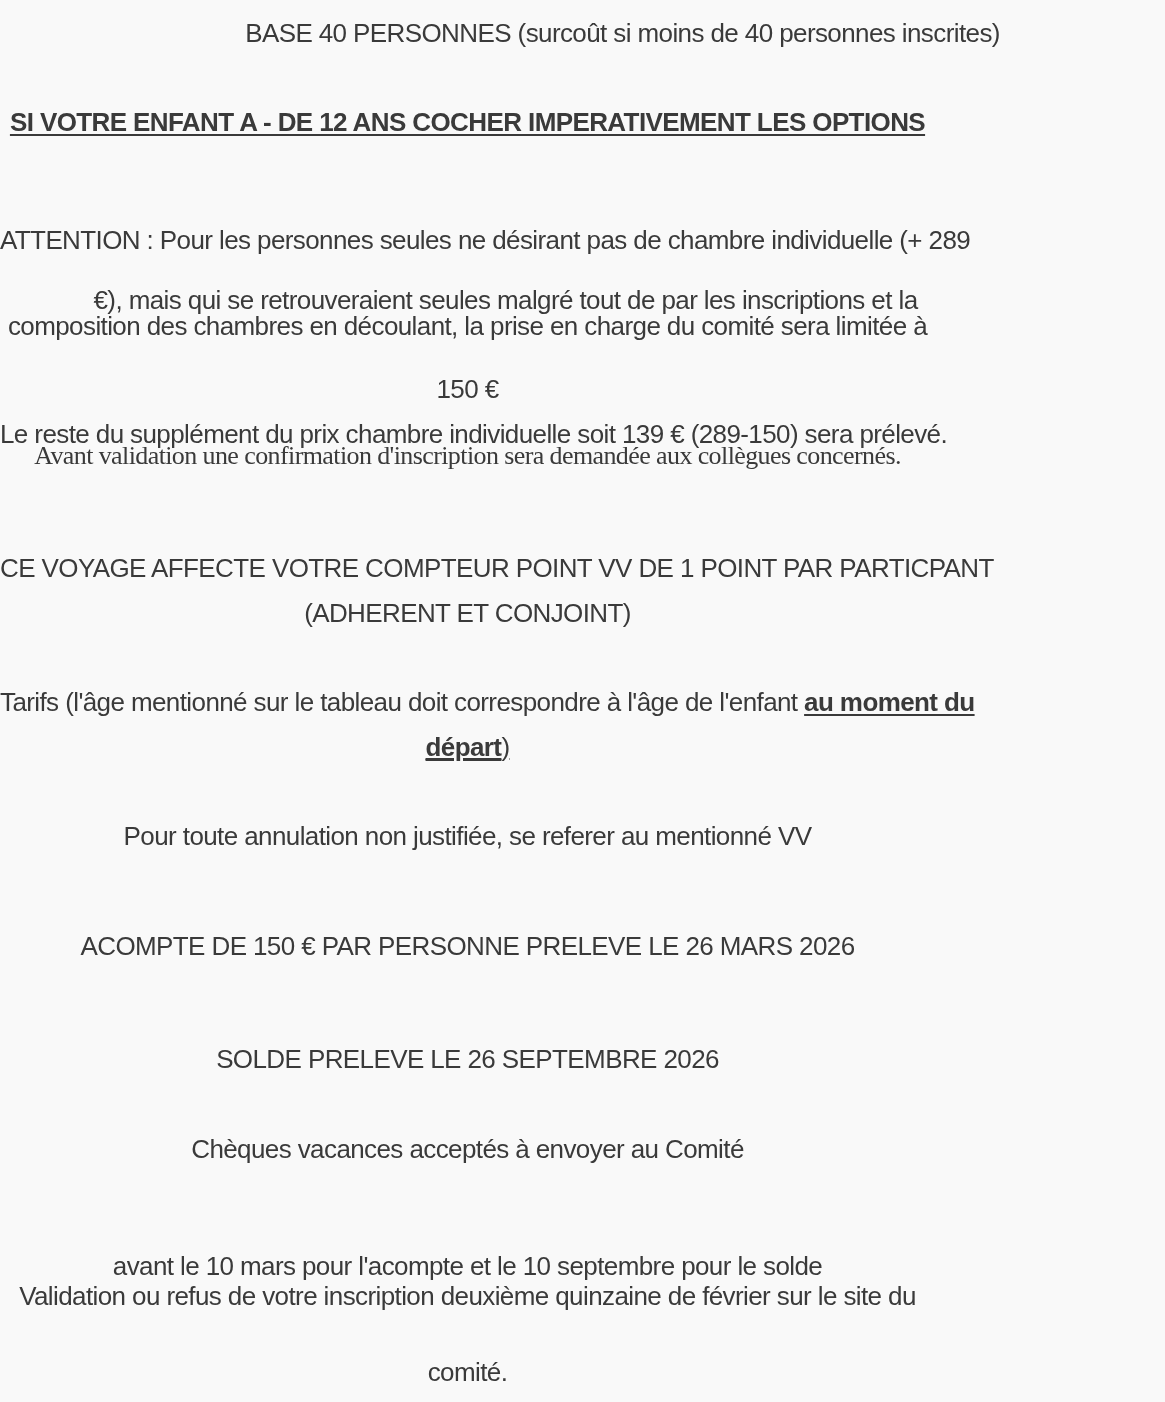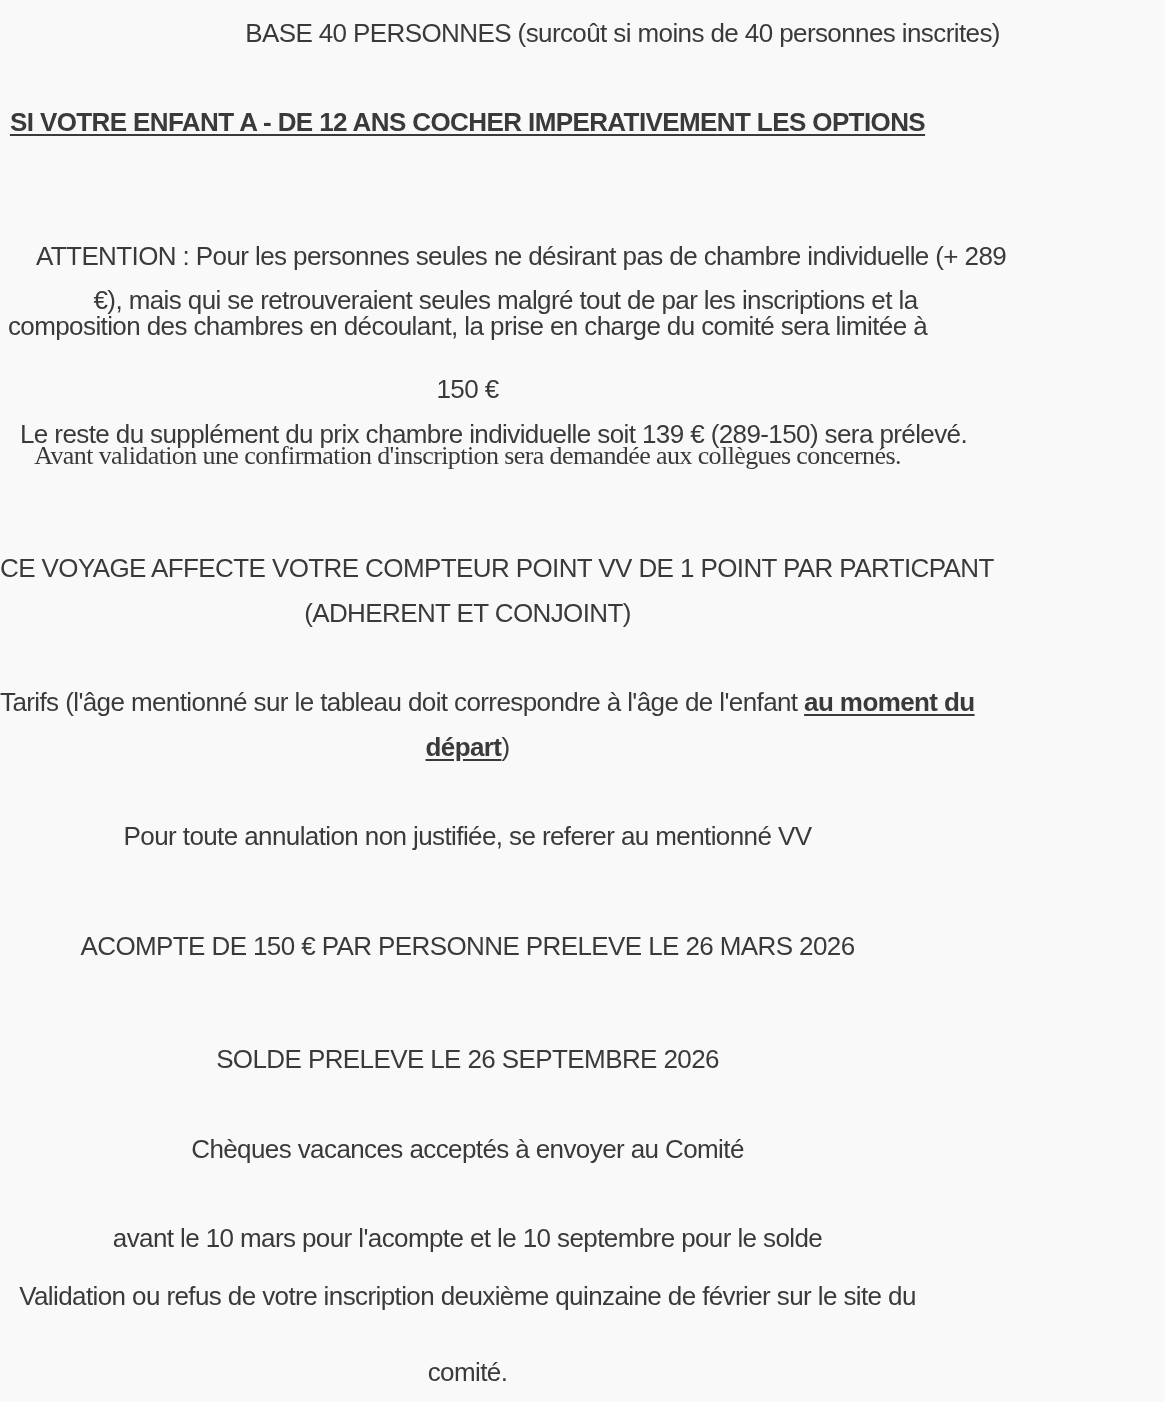--- a/index.html
+++ b/index.html
@@ -41,44 +41,44 @@
 </head>
 <body>
 
 <p class="line base" style="top:11px;">BASE 40 PERSONNES (surcoût si moins de 40 personnes inscrites)</p>
 
 <p class="line" style="top:100px;">
   <span class="bold-u">SI VOTRE ENFANT A - DE 12 ANS COCHER IMPERATIVEMENT LES OPTIONS</span>
 </p>
 
 <div>
-  <p class="line" style="top:234px;padding-left:36px;">ATTENTION : Pour les personnes seules ne désirant pas de chambre individuelle (+ 289</p>
+  <p class="line" style="top:218px;">ATTENTION : Pour les personnes seules ne désirant pas de chambre individuelle (+ 289</p>
   <p class="line" style="top:278px;padding-left:38px;">€), mais qui se retrouveraient seules malgré tout de par les inscriptions et la</p>
   <p class="line" style="top:304px;">composition des chambres en découlant, la prise en charge du comité sera limitée à</p>
   <p class="line" style="top:367px;">150 €</p>
-  <p class="line" style="top:412px;margin-left:20px;">Le reste du supplément du prix chambre individuelle soit 139 € (289-150) sera prélevé.</p>
+  <p class="line" style="top:412px;">Le reste du supplément du prix chambre individuelle soit 139 € (289-150) sera prélevé.</p>
   <p class="line" style="top:434px;font-family:Liberation Serif, serif;">Avant validation une confirmation d'inscription sera demandée aux collègues concernés.</p>
 </div>
 
 <div>
   <p class="line" style="top:546px;">CE VOYAGE AFFECTE VOTRE COMPTEUR POINT VV DE 1 POINT PAR PARTICPANT</p>
   <p class="line" style="top:591px;">(ADHERENT ET CONJOINT)</p>
 </div>
 
 <div>
   <p class="line" style="top:680px;text-align:center;"><span>Tarifs (l'âge mentionné sur le tableau doit correspondre à l'âge de l'enfant </span><span class="u">au moment du</span></p>
-  <p class="line" style="top:725px;"><span class="u">départ</span><span>)</span></p>
+  <p class="line" style="top:725px;text-decoration:underline;"><span class="u">départ</span><span>)</span></p>
 </div>
 
 <p class="line" style="top:814px;">Pour toute annulation non justifiée, se referer au mentionné VV</p>
 
 <p class="line" style="top:924px;">ACOMPTE DE 150 € PAR PERSONNE PRELEVE LE 26 MARS 2026</p>
 
 <p class="line" style="top:1037px;">SOLDE PRELEVE LE 26 SEPTEMBRE 2026</p>
 
 <p class="line" style="top:1127px;">Chèques vacances acceptés à envoyer au Comité</p>
 
-<p class="line" style="top:1216px;">avant le 10 mars pour l'acompte et le 10 septembre pour le solde</p>
+<p class="line" style="top:1244px;">avant le 10 mars pour l'acompte et le 10 septembre pour le solde</p>
 
 <div>
   <p class="line" style="top:1274px;">Validation ou refus de votre inscription deuxième quinzaine de février sur le site du</p>
   <p class="line" style="top:1350px;">comité.</p>
 </div>
 
 </body></html>

